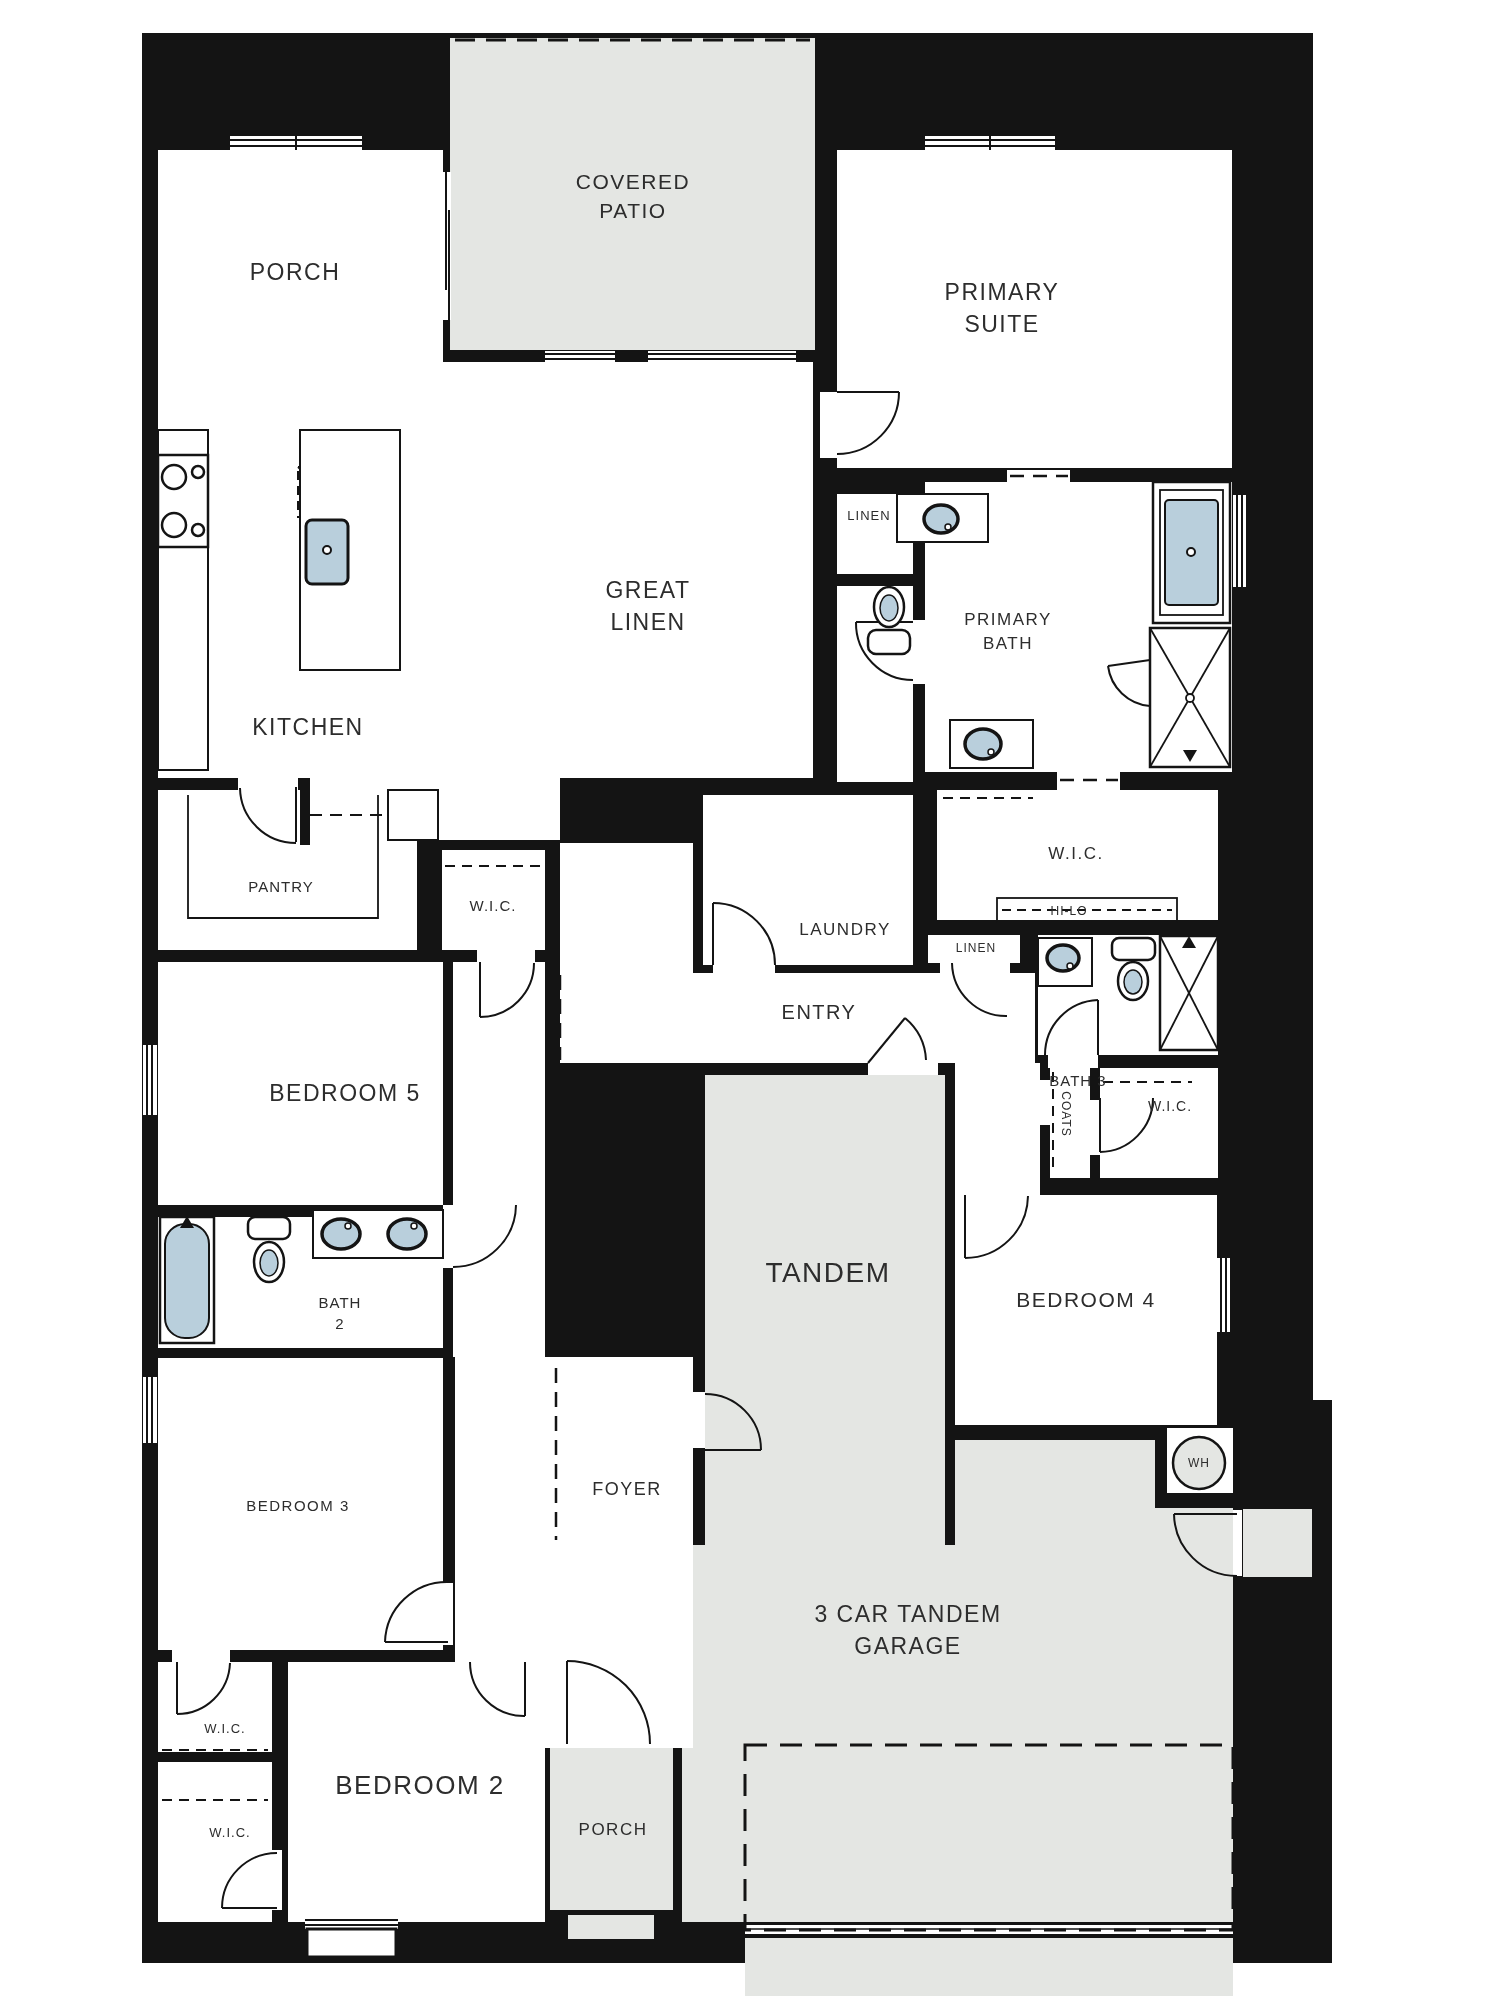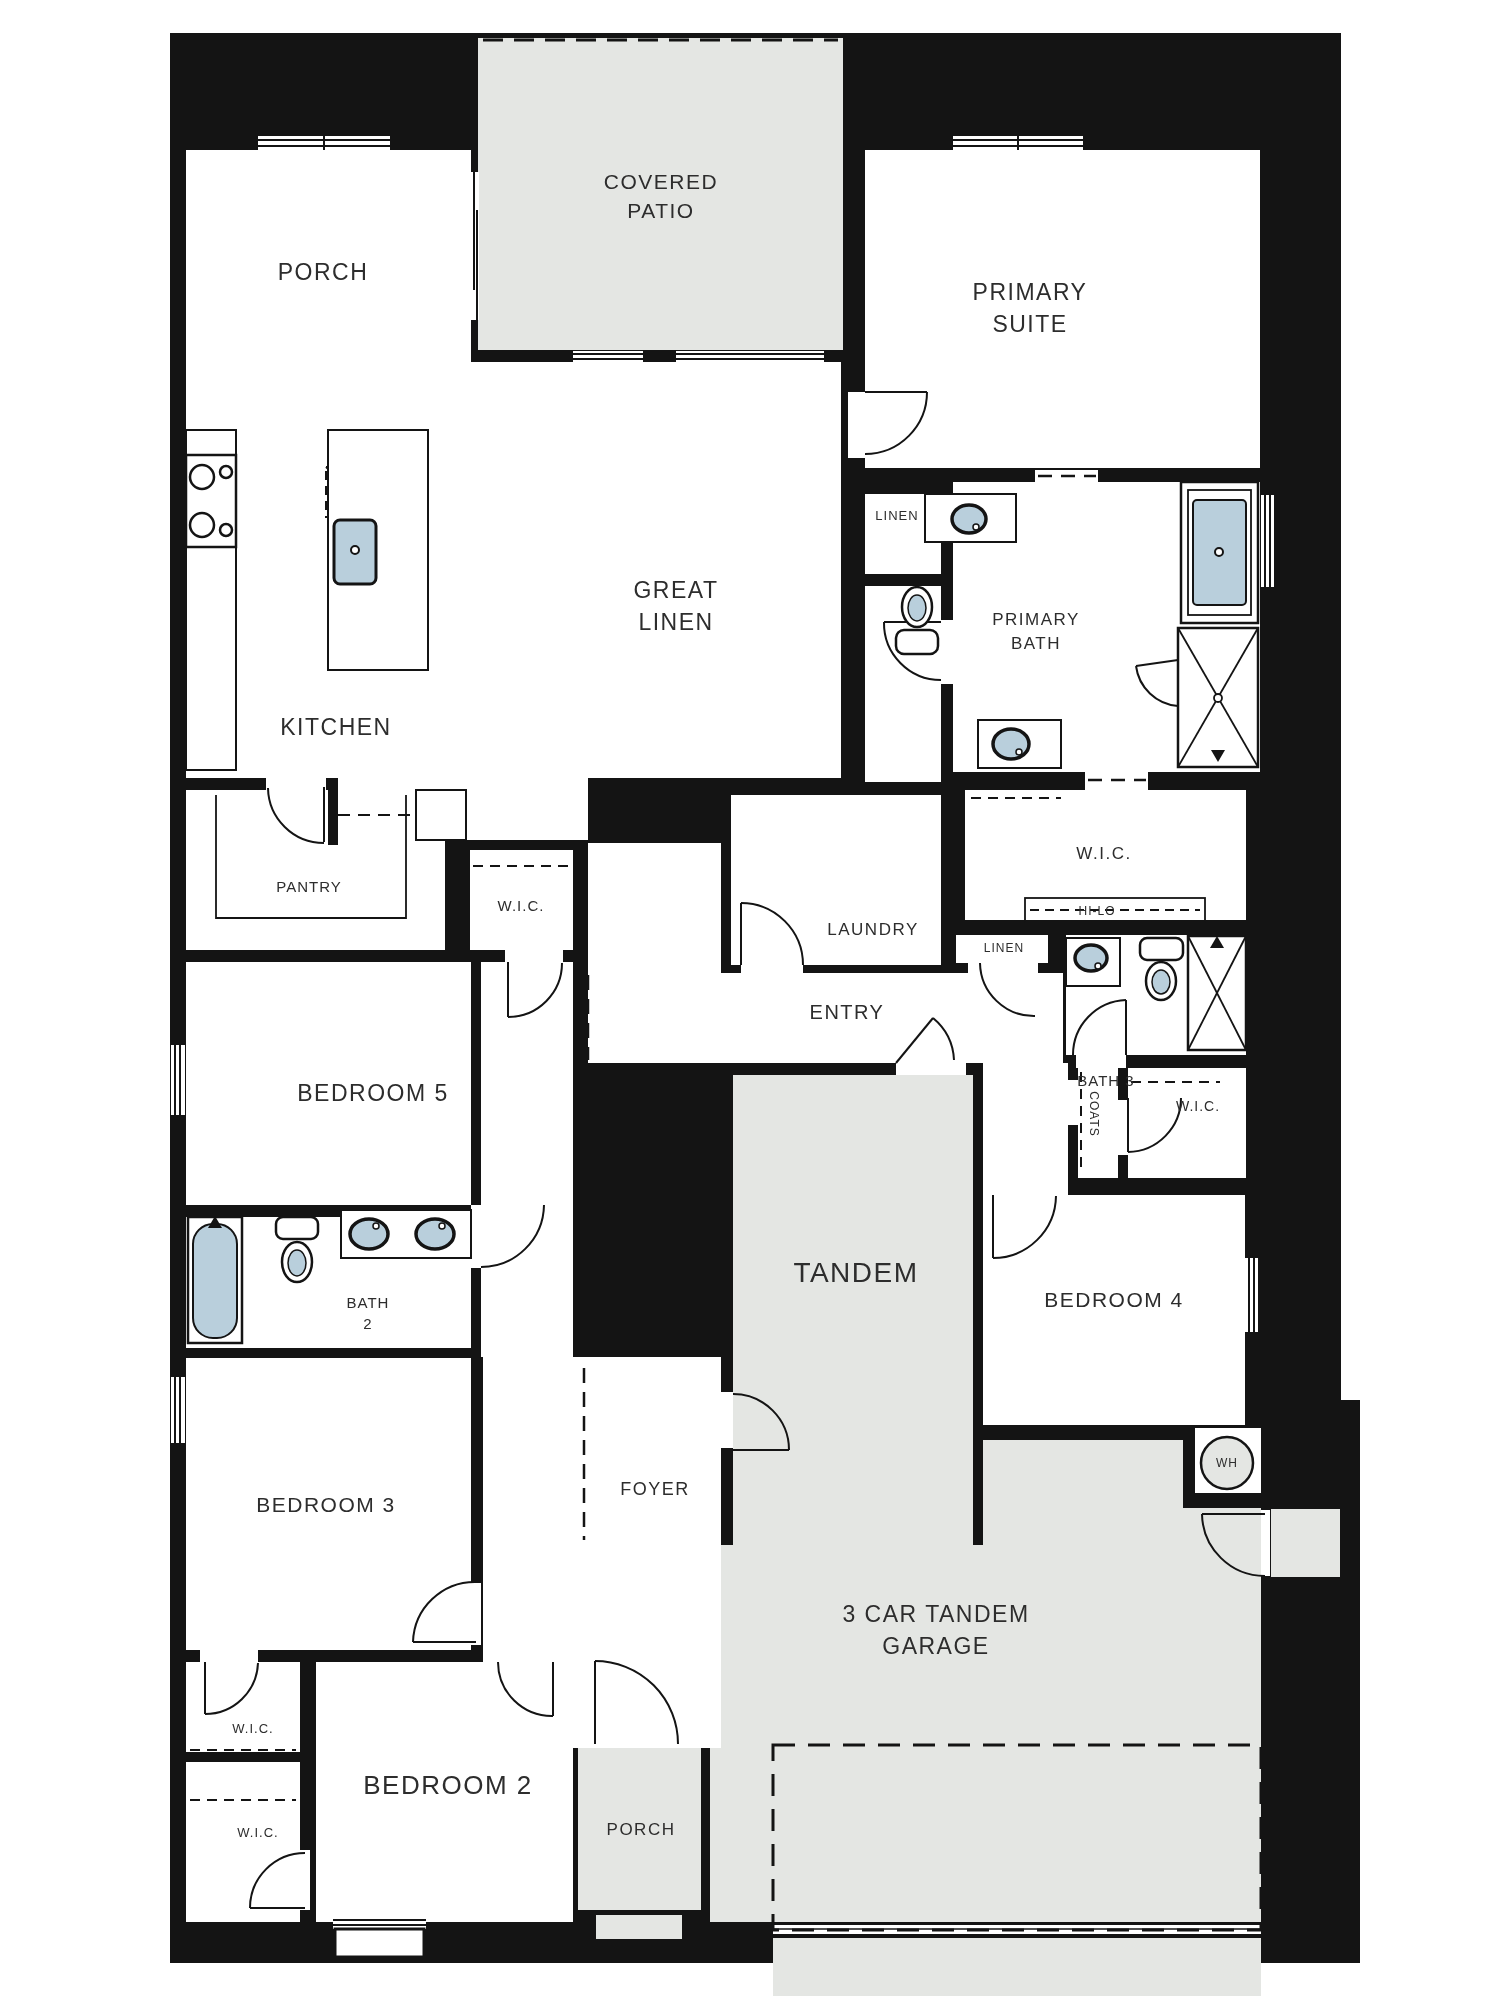--- a/index.html
+++ b/index.html
@@ -1,16 +1,16 @@
 <!DOCTYPE html>
 <html><head>
 <meta charset="utf-8">
 <style>
   html,body{margin:0;padding:0;background:#ffffff;}
-  .page{position:relative;width:1332px;height:2000px;background:#ffffff;overflow:hidden;margin-left:28px;}
+  .page{position:relative;width:1332px;height:2000px;background:#ffffff;overflow:hidden;}
   .plan-svg{position:absolute;left:0;top:0;}
   .lbl{
     position:absolute;
     transform:translate(-50%,-50%);
     font-family:"Liberation Sans",sans-serif;
     color:#2d2d2d;
     letter-spacing:1.5px;
     text-align:center;
     line-height:1.4;
     white-space:nowrap;
@@ -382,21 +382,21 @@
   <div class="lbl small" style="left:1078px;top:1080px;font-size:15px">BATH 3</div>
   <div class="lbl small vert" style="left:1066px;top:1114px;font-size:12px">COATS</div>
   <div class="lbl small" style="left:1170px;top:1107px;font-size:14px">W.I.C.</div>
   <div class="lbl" style="left:345px;top:1093px;font-size:23px">BEDROOM 5</div>
   <div class="lbl small" style="left:340px;top:1313px;font-size:15px">
     <div>BATH</div>
     <div>2</div>
   </div>
   <div class="lbl" style="left:828px;top:1273px;font-size:28px">TANDEM</div>
   <div class="lbl" style="left:1086px;top:1300px;font-size:21px">BEDROOM 4</div>
-  <div class="lbl" style="left:298px;top:1505px;font-size:21px">BEDROOM 3</div>
+  <div class="lbl" style="left:298px;top:1505px;font-size:15px">BEDROOM 3</div>
   <div class="lbl" style="left:627px;top:1490px;font-size:18px">FOYER</div>
   <div class="lbl small" style="left:1199px;top:1463px;font-size:12px">WH</div>
   <div class="lbl" style="left:908px;top:1630px;font-size:23px">
     <div>3 CAR TANDEM</div>
     <div>GARAGE</div>
   </div>
   <div class="lbl small" style="left:225px;top:1729px;font-size:13px">W.I.C.</div>
   <div class="lbl" style="left:420px;top:1785px;font-size:26px">BEDROOM 2</div>
   <div class="lbl small" style="left:230px;top:1833px;font-size:13px">W.I.C.</div>
   <div class="lbl" style="left:613px;top:1830px;font-size:17px">PORCH</div>

